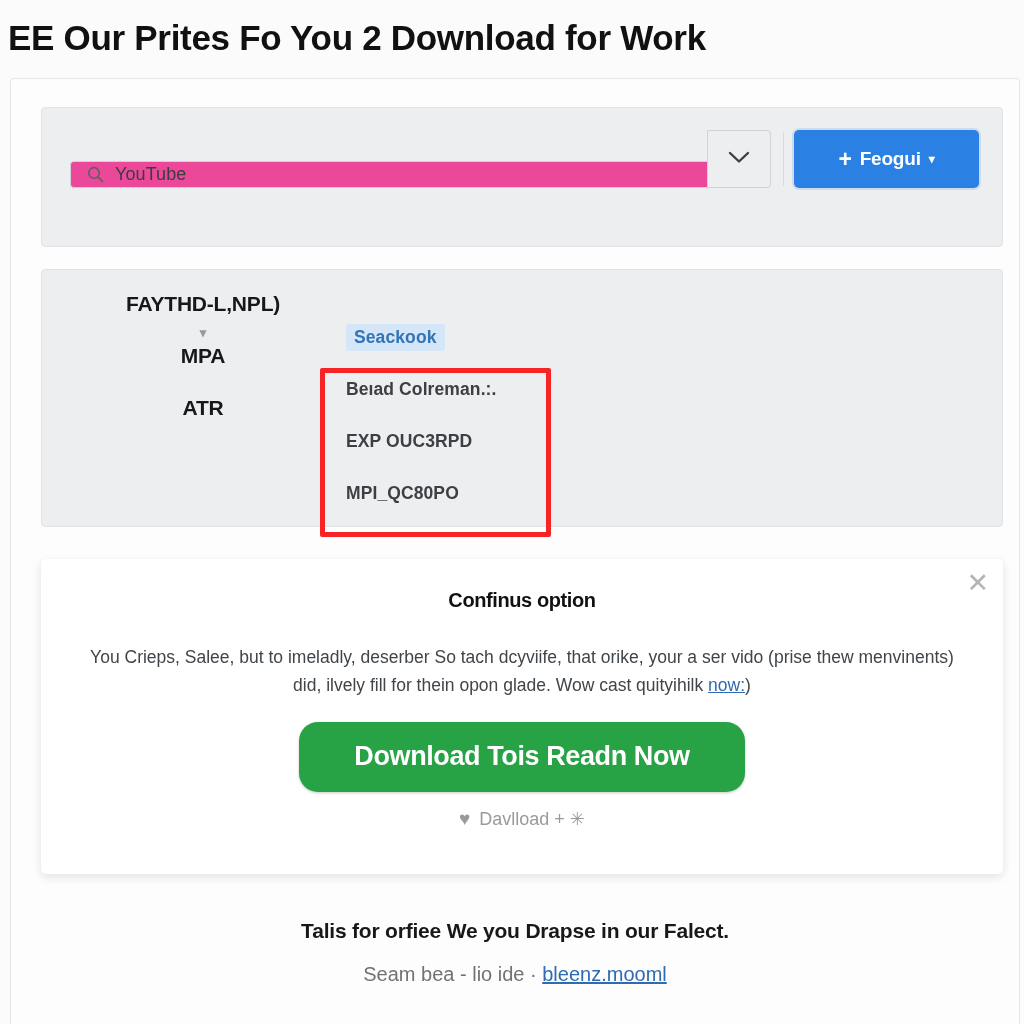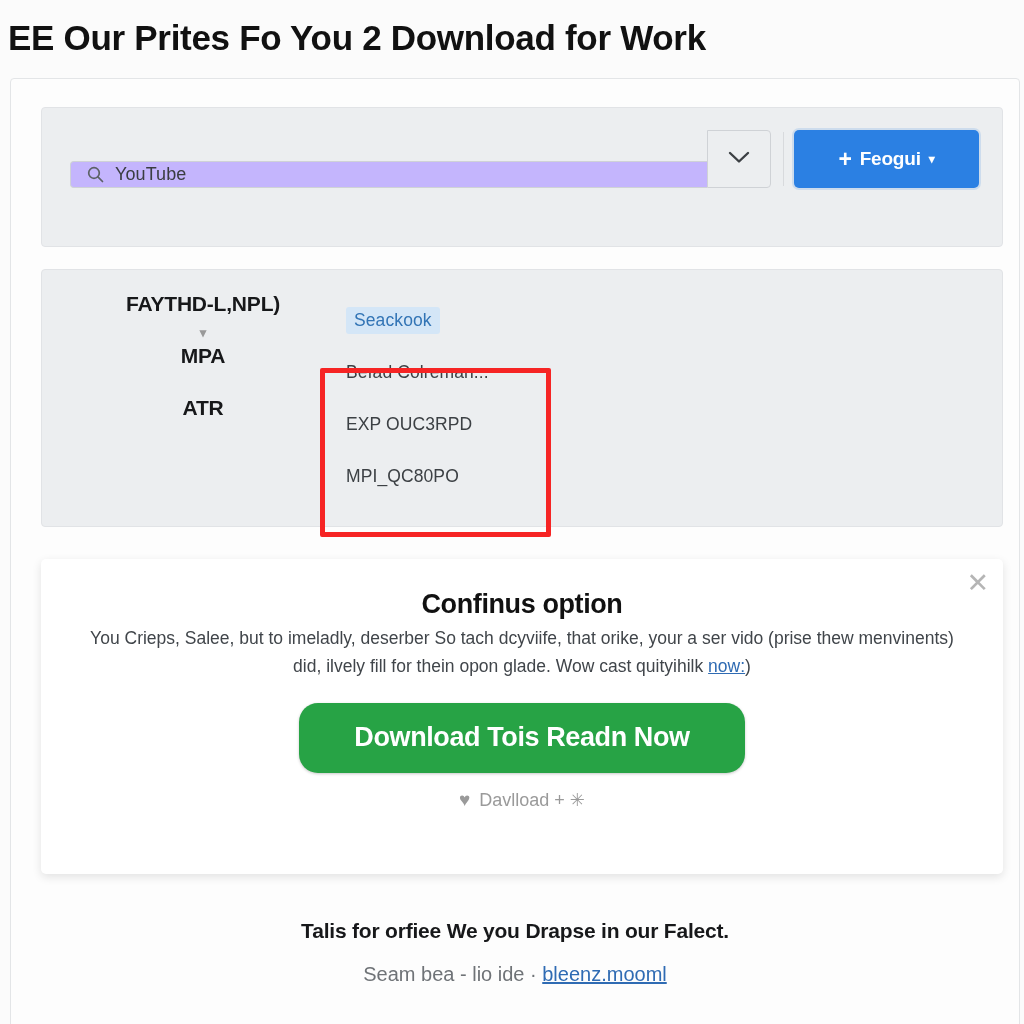--- a/index.html
+++ b/index.html
@@ -64,21 +64,21 @@
   }
 
   .search-row {
     display: flex;
     align-items: stretch;
     height: 58px;
   }
 
   .search-field {
     flex: 0 0 637px;
-    background: #c4b5fd;
+    background: #ec4899;
     border: 1px solid #cfd2d6;
     border-right: none;
     border-radius: 4px 0 0 4px;
     display: flex;
     align-items: center;
     padding: 0 16px;
     gap: 11px;
     margin-top: 31px;
   }
 
@@ -161,22 +161,23 @@
     gap: 9px;
     letter-spacing: -0.2px;
     white-space: nowrap;
     flex-direction: column;
   }
   .mini-caret { color: #999; font-size: 13px; }
 
   .list-right {
     position: absolute;
     left: 304px;
-    top: 24px;
+    top: 41px;
     width: 250px;
+    font-weight: bold;
   }
   .list-right-item {
     font-size: 17.5px;
     color: #3c4044;
     height: 52px;
     display: flex;
     align-items: center;
     letter-spacing: 0.1px;
     white-space: nowrap;
   }
@@ -219,25 +220,25 @@
     top: 10px;
     font-size: 27px;
     color: #b5b5b5;
     line-height: 1;
     cursor: pointer;
     font-family: "DejaVu Sans", sans-serif;
   }
 
   .modal-title {
     text-align: center;
-    font-size: 27px;
+    font-size: 20px;
     font-weight: bold;
     color: #111;
     letter-spacing: -0.4px;
-    margin-bottom: 4px;
+    margin-bottom: 31px;
   }
 
   .modal-body {
     text-align: center;
     font-size: 17.5px;
     line-height: 1.62;
     color: #40454a;
     max-width: 900px;
     margin: 0 auto 22px;
   }

